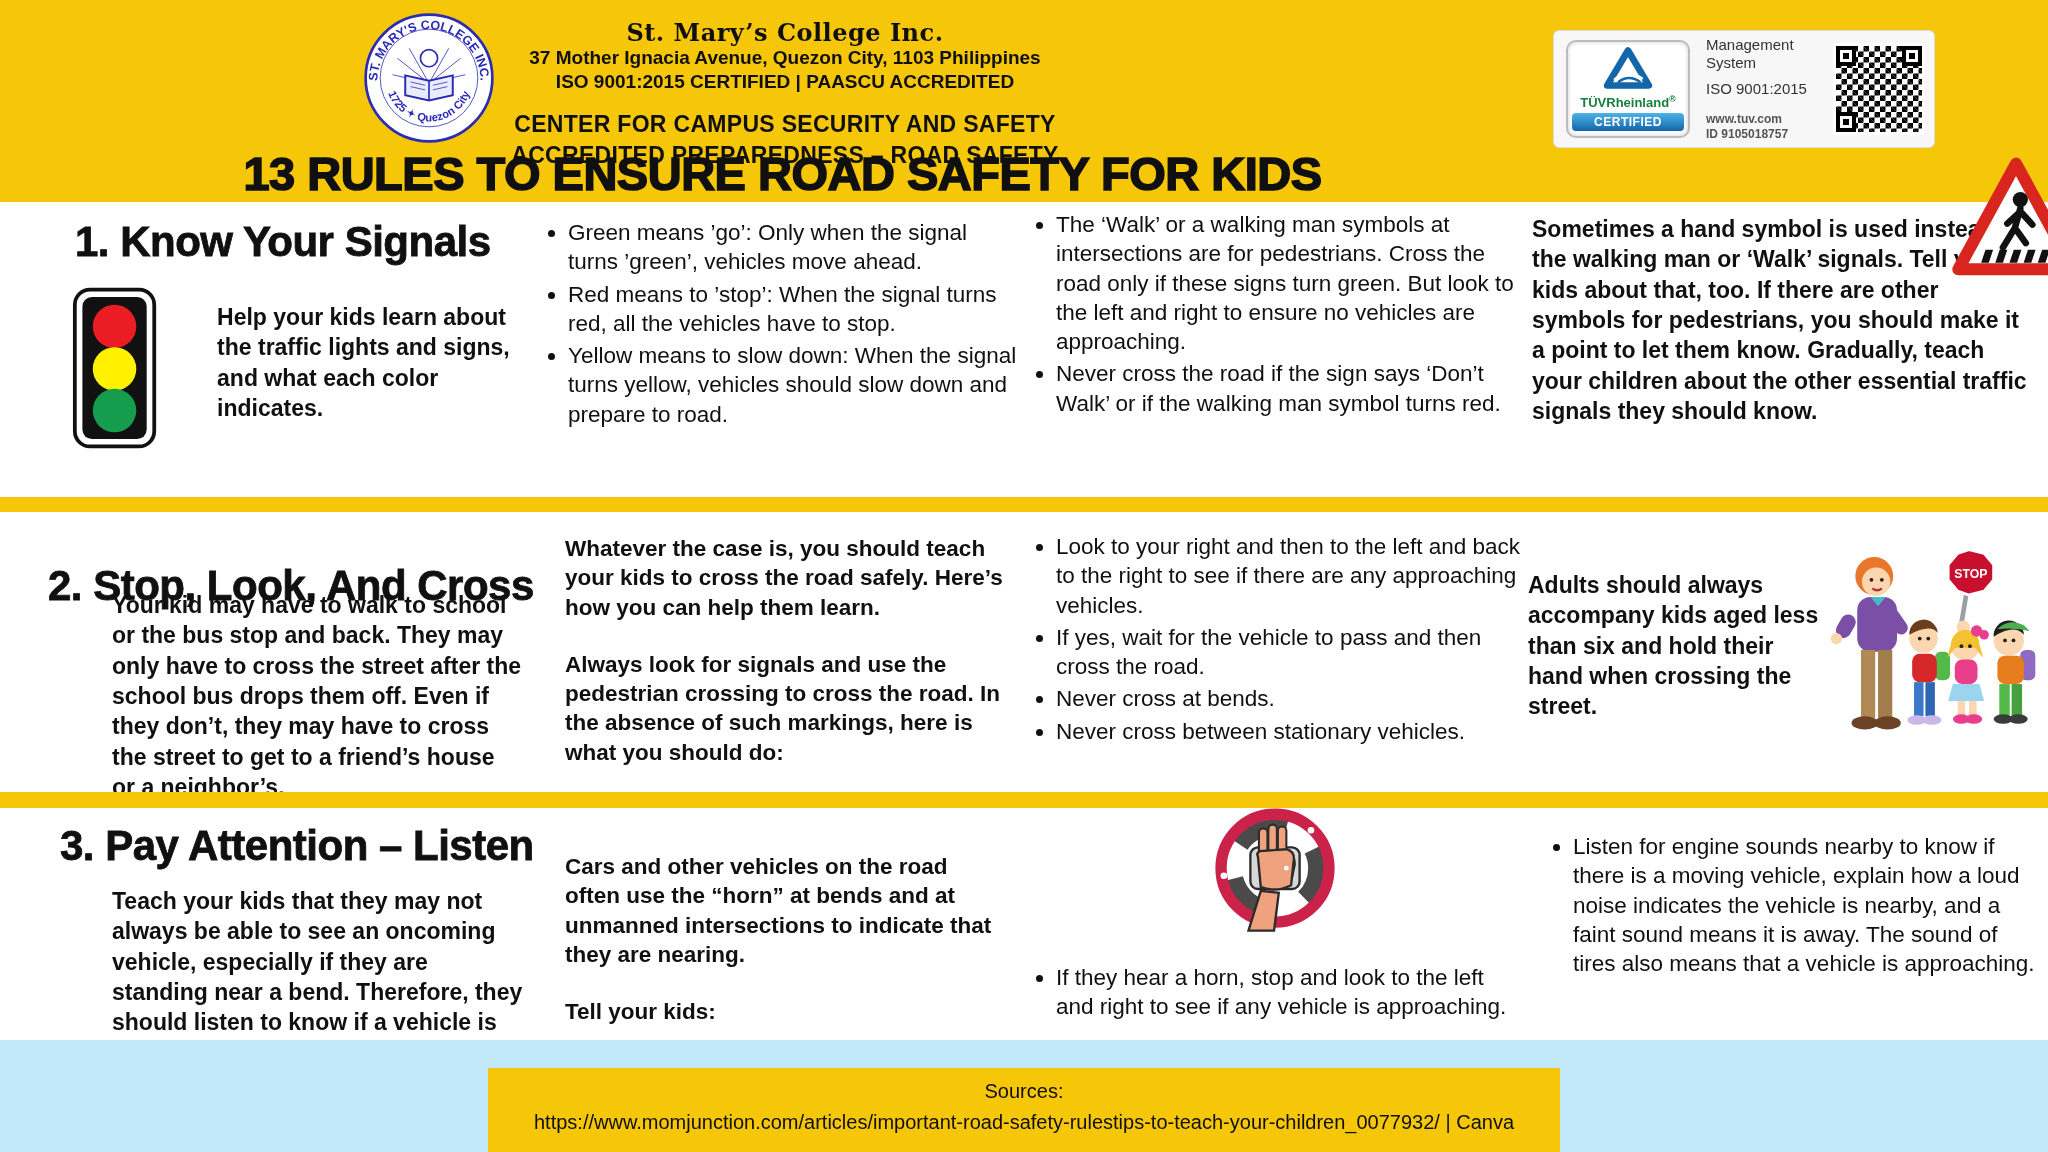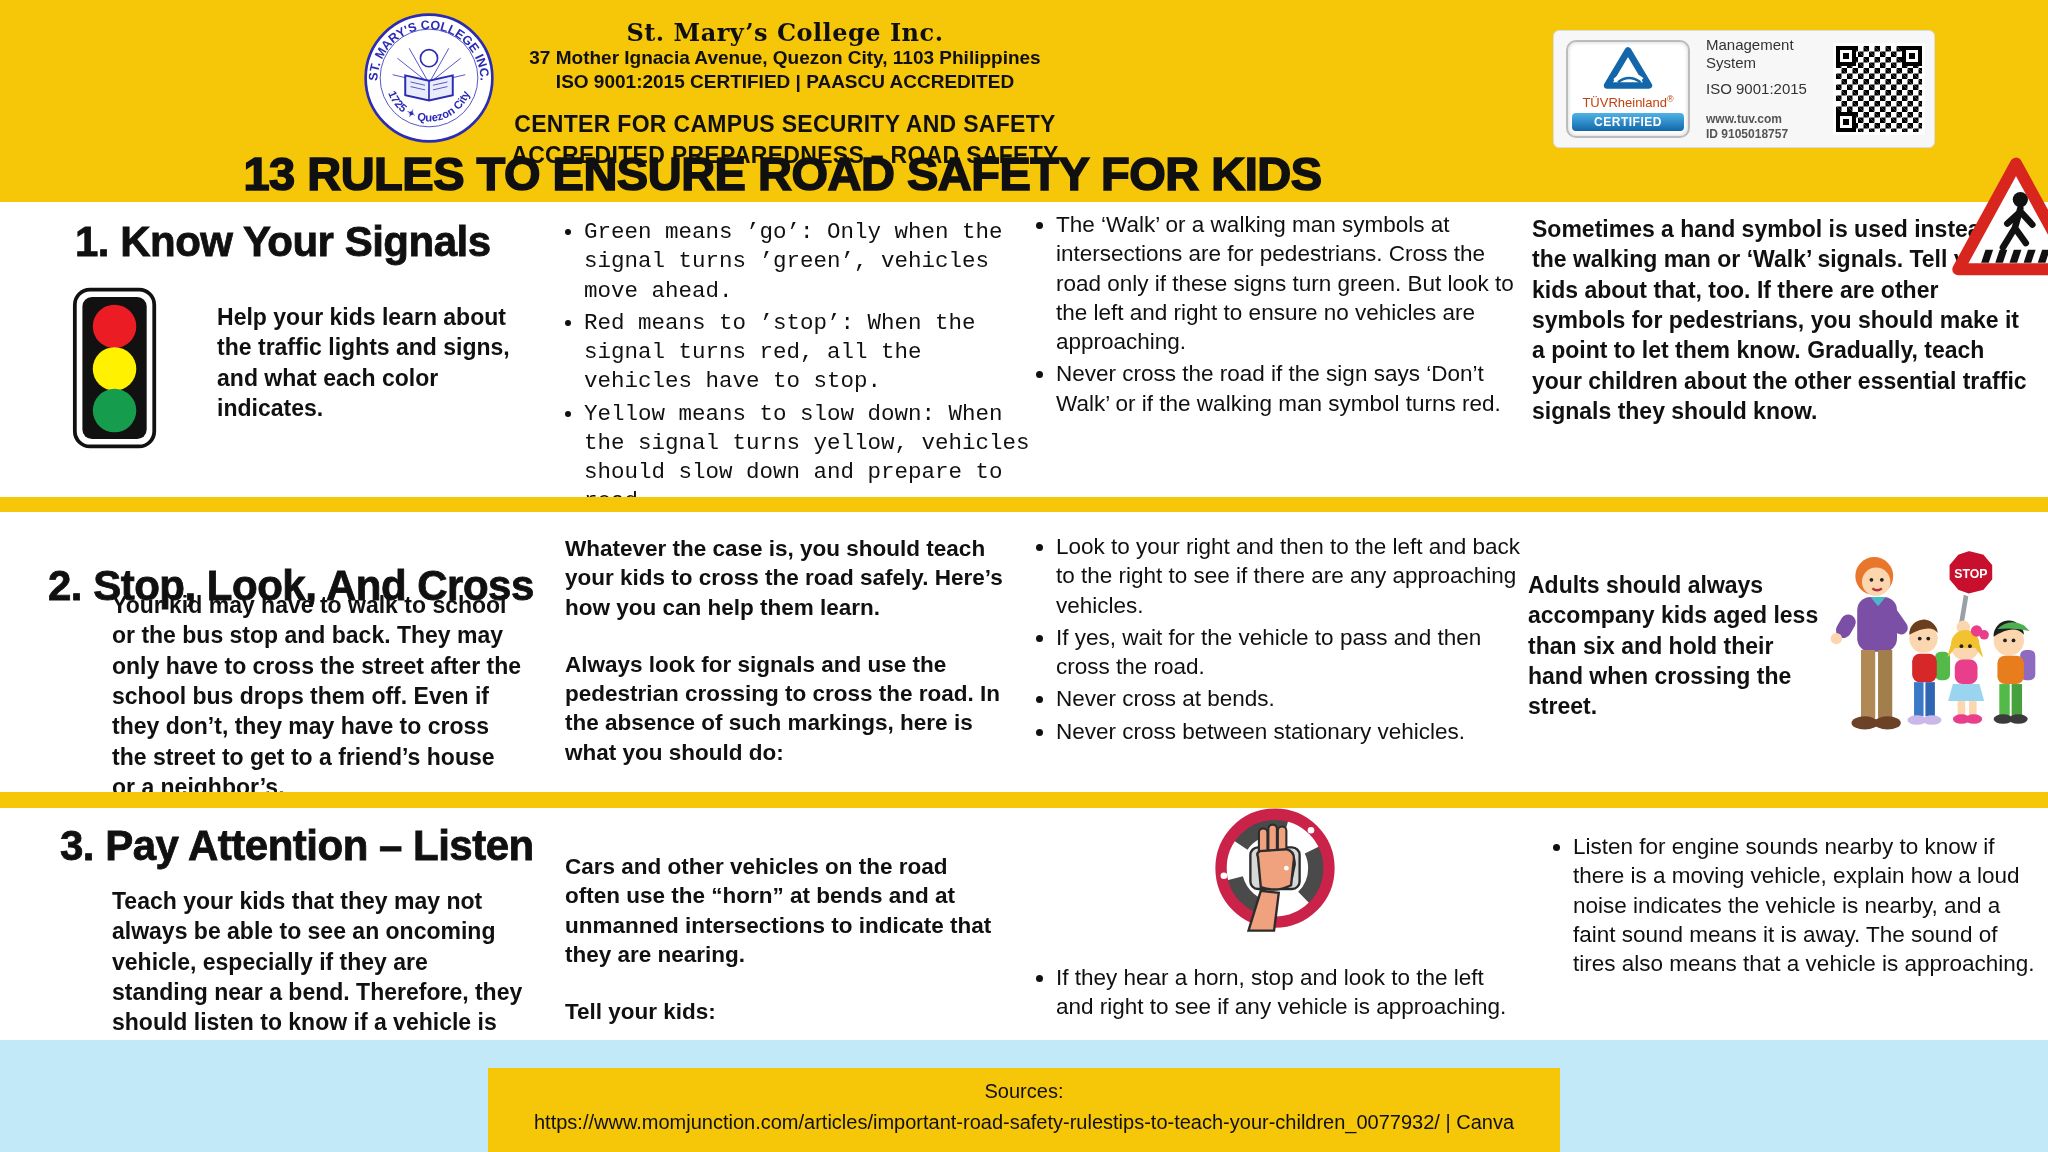--- a/index.html
+++ b/index.html
@@ -11,21 +11,21 @@
   .logo-seal{position:absolute;left:363px;top:12px;width:132px;height:132px;}
   .header-center{position:absolute;left:420px;top:18px;width:730px;text-align:center;}
   .school-name{font-family:"DejaVu Serif",serif;font-weight:700;font-size:24px;letter-spacing:.5px;}
   .school-address{font-size:19px;font-weight:700;}
   .school-accred{font-size:19px;font-weight:700;margin-top:2px;}
   .dept1{font-size:23px;font-weight:700;margin-top:18px;letter-spacing:.3px;}
   .dept2{font-size:23px;font-weight:700;margin-top:4px;letter-spacing:.3px;}
 
   .tuv-badge{position:absolute;left:1553px;top:30px;width:382px;height:118px;background:#f7f7f7;border:1px solid #ddd;border-radius:6px;display:flex;align-items:center;gap:16px;padding:6px 12px;box-sizing:border-box;}
   .tuv-left{width:112px;border:2px solid #bcbcbc;border-radius:10px;background:#fff;padding:4px 4px 5px;text-align:center;box-shadow:inset 0 0 4px #ccc;}
-  .tuv-brand{font-size:13px;font-weight:400;color:#c2410c;white-space:nowrap;}
+  .tuv-brand{font-size:13px;font-weight:700;color:#15803d;white-space:nowrap;}
   .tuv-reg{font-size:9px;vertical-align:super;}
   .tuv-certified{margin-top:3px;background:linear-gradient(#4FB3E8,#1266A9);color:#fff;font-size:12px;font-weight:700;border-radius:4px;padding:2px 0;letter-spacing:.5px;}
   .tuv-mid{flex:1;font-size:15px;color:#333;line-height:1.2;}
   .tuv-iso{margin-top:8px;font-size:15px;}
   .tuv-small{margin-top:14px;font-size:12px;font-weight:700;color:#555;line-height:1.25;}
   .qr{width:86px;height:86px;position:relative;background-color:#fff;
       background-image:linear-gradient(45deg,#000 25%,transparent 25%,transparent 75%,#000 75%),
                        linear-gradient(45deg,#000 25%,transparent 25%,transparent 75%,#000 75%);
       background-size:11px 11px;background-position:0 0,5.5px 5.5px;outline:3px solid #fff;}
   .qr .finder{position:absolute;width:20px;height:20px;border:4px solid #000;background:#fff;box-sizing:border-box;}
@@ -49,21 +49,21 @@
   .bold-text{font-weight:700;}
   .bullets{margin:0;padding-left:28px;font-size:22.5px;line-height:1.3;}
   .bullets li{margin-bottom:3px;}
   .body-23{font-size:23px;line-height:1.32;}
   .body-22{font-size:22.5px;line-height:1.3;}
 
   
   .s1-heading{left:75px;top:16px;}
   .s1-body{position:absolute;left:72px;top:80px;display:flex;gap:28px;width:440px;}
   .s1-intro{padding-top:20px;width:312px;margin-left:32px;}
-  .s1-colb{position:absolute;left:556px;top:16px;width:482px;font-family:Liberation Mono, monospace;}
+  .s1-colb{position:absolute;left:540px;top:16px;width:482px;}
   .s1-colc{position:absolute;left:1028px;top:8px;width:494px;}
   .s1-cold{position:absolute;left:1532px;top:12px;width:498px;}
 
   
   .s2-heading{left:48px;top:14px;margin-top:36px;}
   .s2-intro{position:absolute;left:112px;top:78px;width:410px;}
   .s2-colb{position:absolute;left:565px;top:22px;width:455px;}
   .s2-colb .para2{margin-top:28px;}
   .s2-colc{position:absolute;left:1028px;top:20px;width:494px;}
   .s2-cold{position:absolute;left:1528px;top:0;width:515px;display:flex;}

